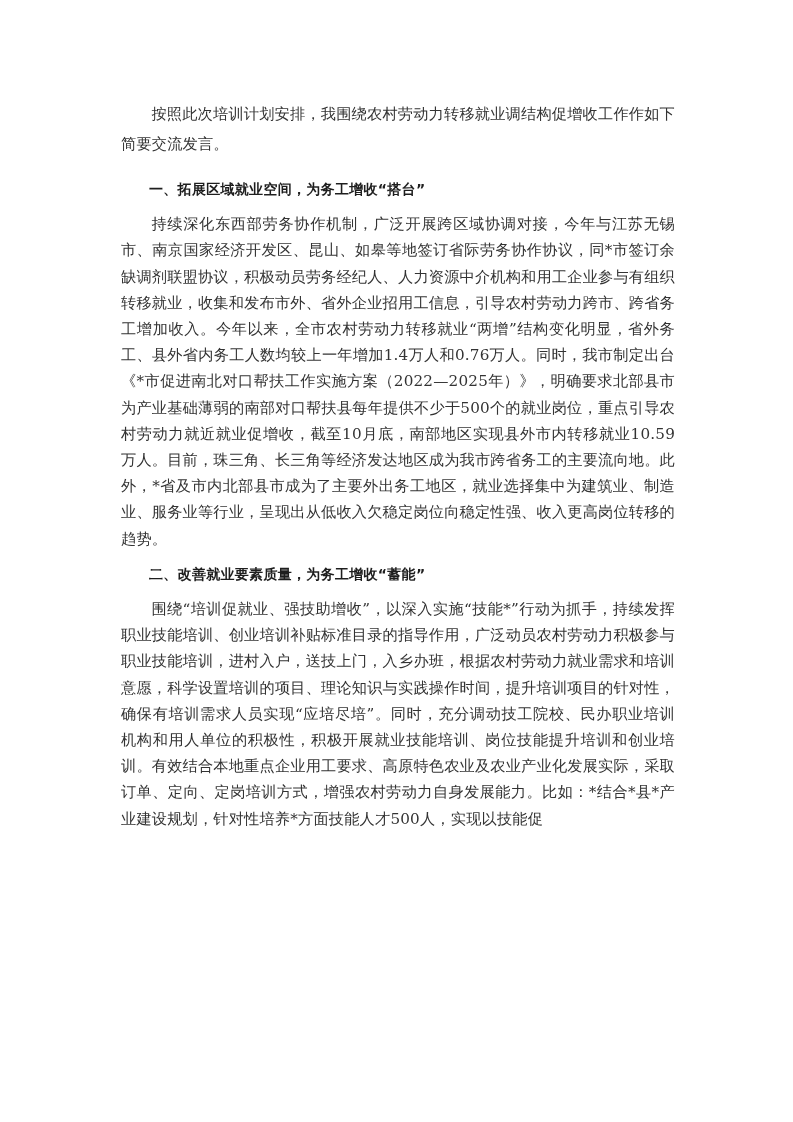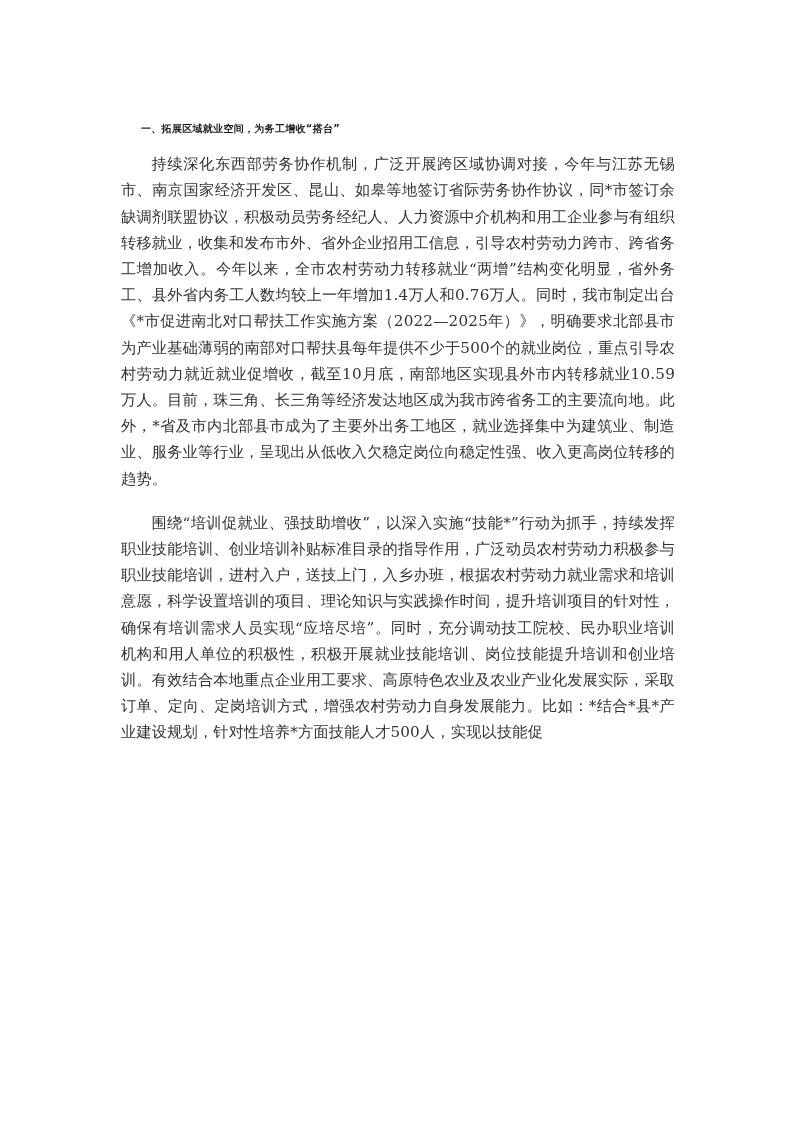--- a/index.html
+++ b/index.html
@@ -32,32 +32,34 @@
     }
     .para.first {
       line-height: 30px;
     }
     .gap-sm { height: 8px; }
     .gap-md { height: 9px; }
     .heading {
       margin: 0;
       font-family: "DejaVu Sans", "Liberation Sans", sans-serif;
       font-weight: bold;
-      font-size: 10px;
+      font-size: 14px;
       line-height: 26.2px;
       text-indent: 2em;
       color: #1e1e1e;
       letter-spacing: 0.3px;
     }
   </style>
 </head>
 <body>
 
 <div class="page">
+  <p class="para first">按照此次培训计划安排，我围绕农村劳动力转移就业调结构促增收工作作如下简要交流发言。</p>
   <div class="gap-sm"></div>
   <div class="gap-md"></div>
   <h2 class="heading">一、拓展区域就业空间，为务工增收“搭台”</h2>
   <div class="gap-md"></div>
   <p class="para">持续深化东西部劳务协作机制，广泛开展跨区域协调对接，今年与江苏无锡市、南京国家经济开发区、昆山、如皋等地签订省际劳务协作协议，同*市签订余缺调剂联盟协议，积极动员劳务经纪人、人力资源中介机构和用工企业参与有组织转移就业，收集和发布市外、省外企业招用工信息，引导农村劳动力跨市、跨省务工增加收入。今年以来，全市农村劳动力转移就业“两增”结构变化明显，省外务工、县外省内务工人数均较上一年增加1.4万人和0.76万人。同时，我市制定出台《*市促进南北对口帮扶工作实施方案（2022—2025年）》，明确要求北部县市为产业基础薄弱的南部对口帮扶县每年提供不少于500个的就业岗位，重点引导农村劳动力就近就业促增收，截至10月底，南部地区实现县外市内转移就业10.59万人。目前，珠三角、长三角等经济发达地区成为我市跨省务工的主要流向地。此外，*省及市内北部县市成为了主要外出务工地区，就业选择集中为建筑业、制造业、服务业等行业，呈现出从低收入欠稳定岗位向稳定性强、收入更高岗位转移的趋势。</p>
   <div class="gap-md"></div>
+  <h2 class="heading">二、改善就业要素质量，为务工增收“蓄能”</h2>
   <div class="gap-md"></div>
   <p class="para">围绕“培训促就业、强技助增收”，以深入实施“技能*”行动为抓手，持续发挥职业技能培训、创业培训补贴标准目录的指导作用，广泛动员农村劳动力积极参与职业技能培训，进村入户，送技上门，入乡办班，根据农村劳动力就业需求和培训意愿，科学设置培训的项目、理论知识与实践操作时间，提升培训项目的针对性，确保有培训需求人员实现“应培尽培”。同时，充分调动技工院校、民办职业培训机构和用人单位的积极性，积极开展就业技能培训、岗位技能提升培训和创业培训。有效结合本地重点企业用工要求、高原特色农业及农业产业化发展实际，采取订单、定向、定岗培训方式，增强农村劳动力自身发展能力。比如：*结合*县*产业建设规划，针对性培养*方面技能人才500人，实现以技能促</p>
 </div>
 
 </body></html>

